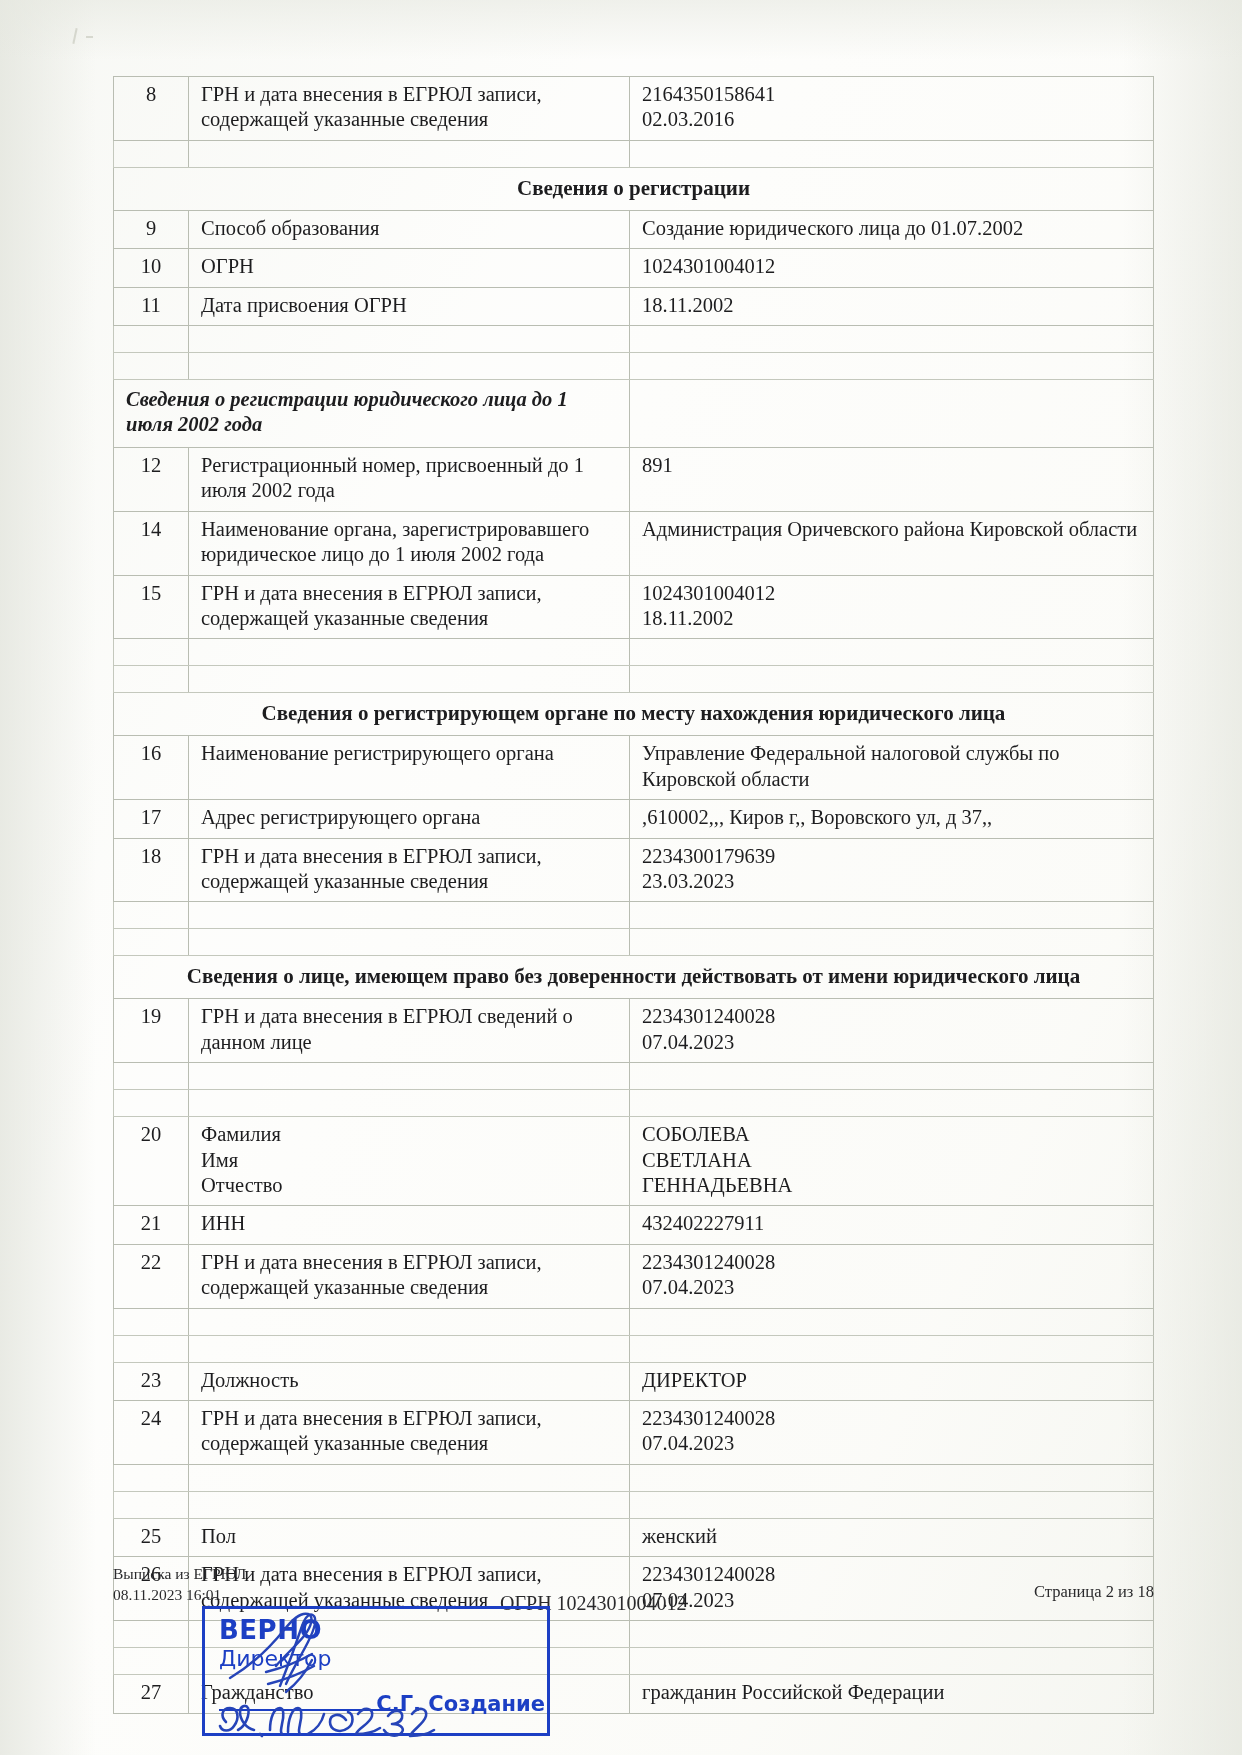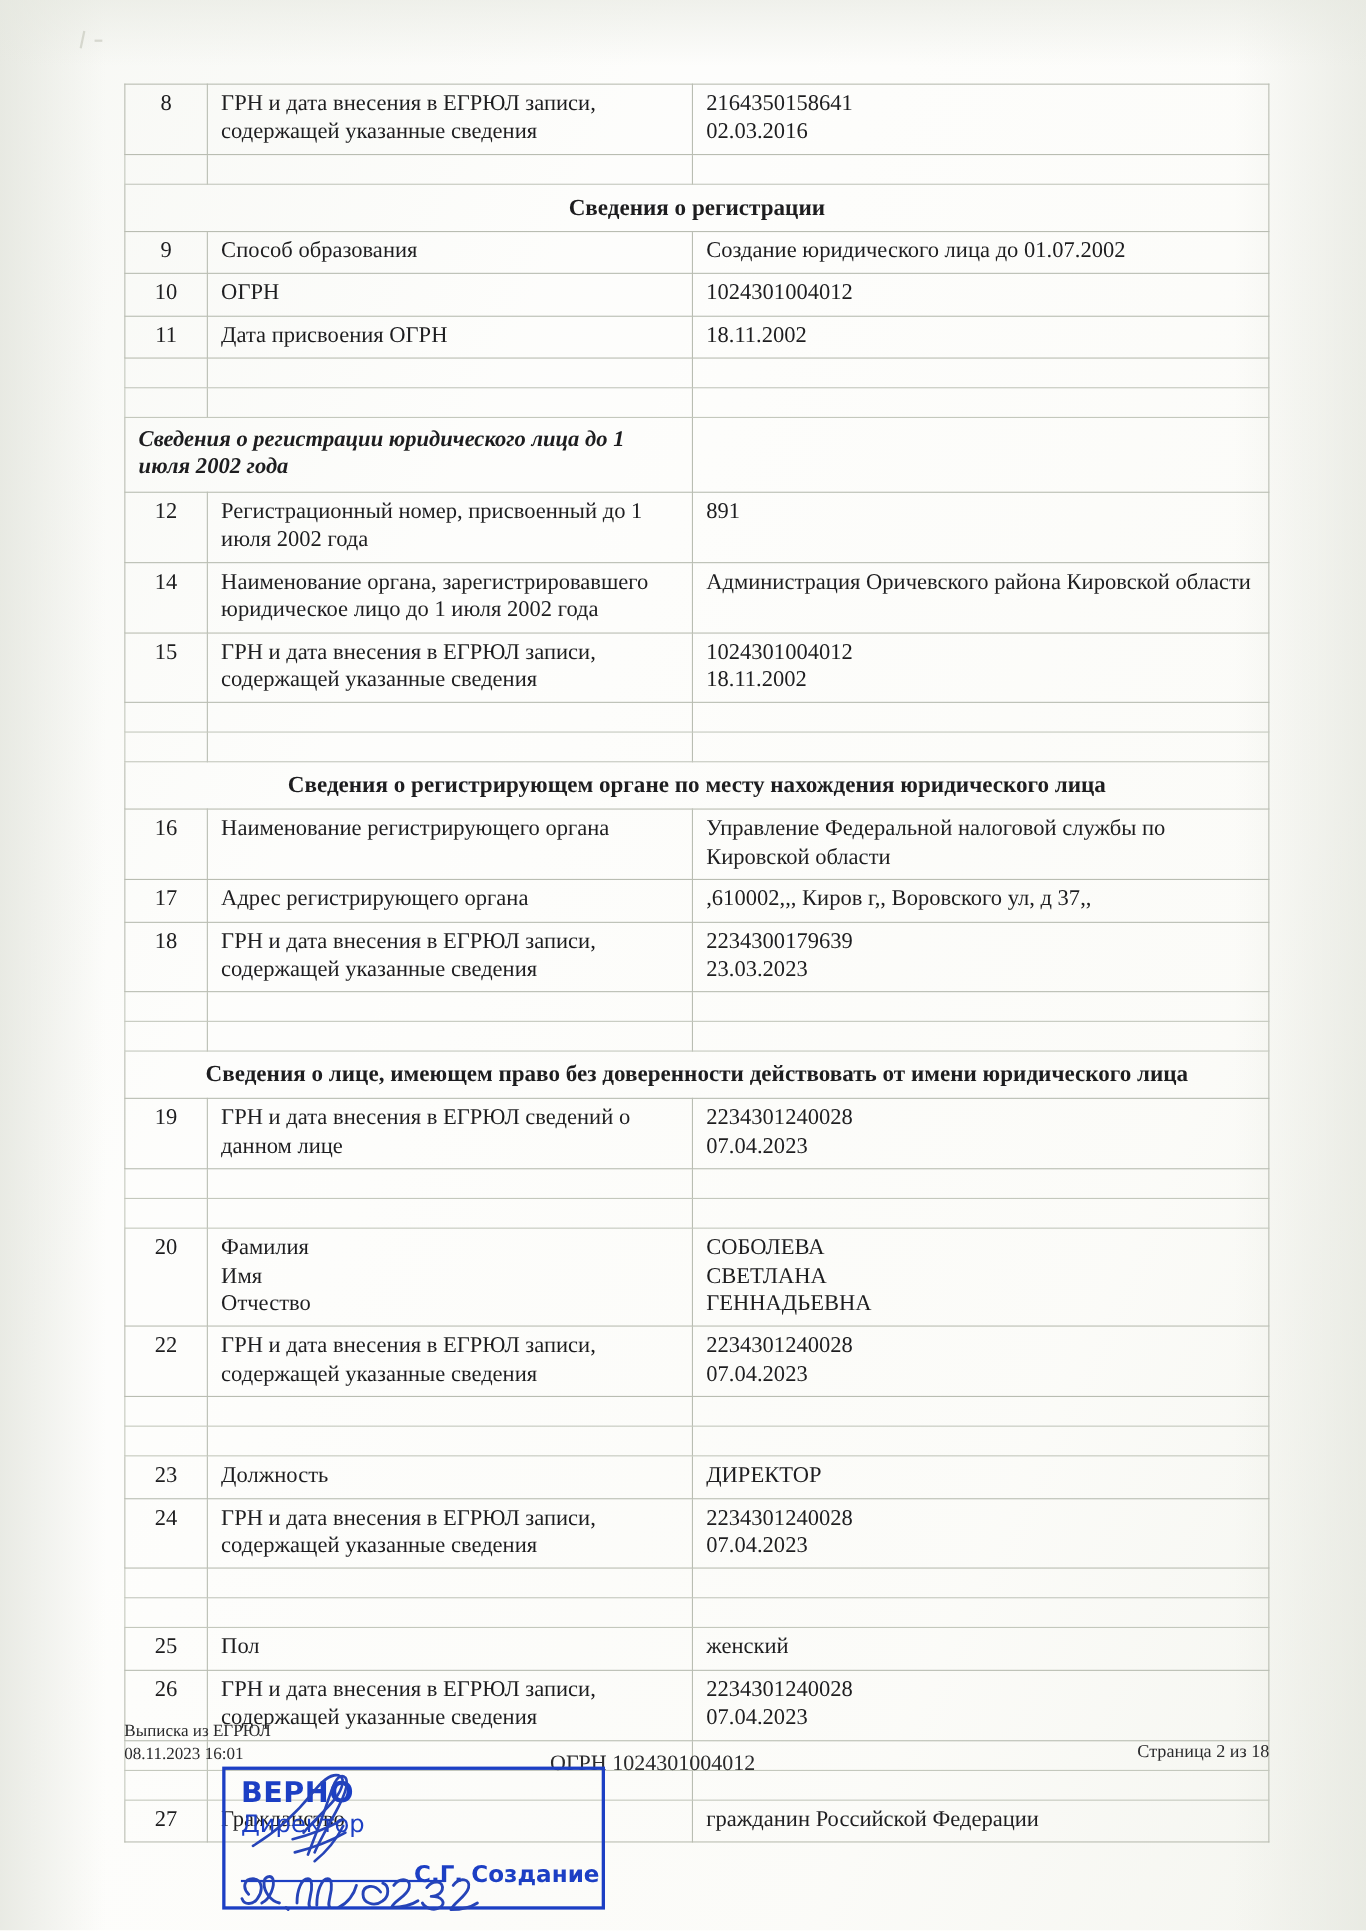--- a/index.html
+++ b/index.html
@@ -347,20 +347,25 @@
     </tr>
 
     <tr>
       <td class="col-num">20</td>
       <td class="col-label" style="white-space:pre-line">Фамилия
 Имя
 Отчество</td>
       <td class="col-value" style="white-space:pre-line">СОБОЛЕВА
 СВЕТЛАНА
 ГЕННАДЬЕВНА</td>
+    </tr>
+    <tr>
+      <td class="col-num">21</td>
+      <td class="col-label">ИНН</td>
+      <td class="col-value">432402227911</td>
     </tr>
     <tr>
       <td class="col-num">22</td>
       <td class="col-label">ГРН и дата внесения в ЕГРЮЛ записи, содержащей указанные сведения</td>
       <td class="col-value" style="white-space:pre-line">2234301240028
 07.04.2023</td>
     </tr>
 
     <tr class="spacer-row">
       <td class="col-num"></td>

